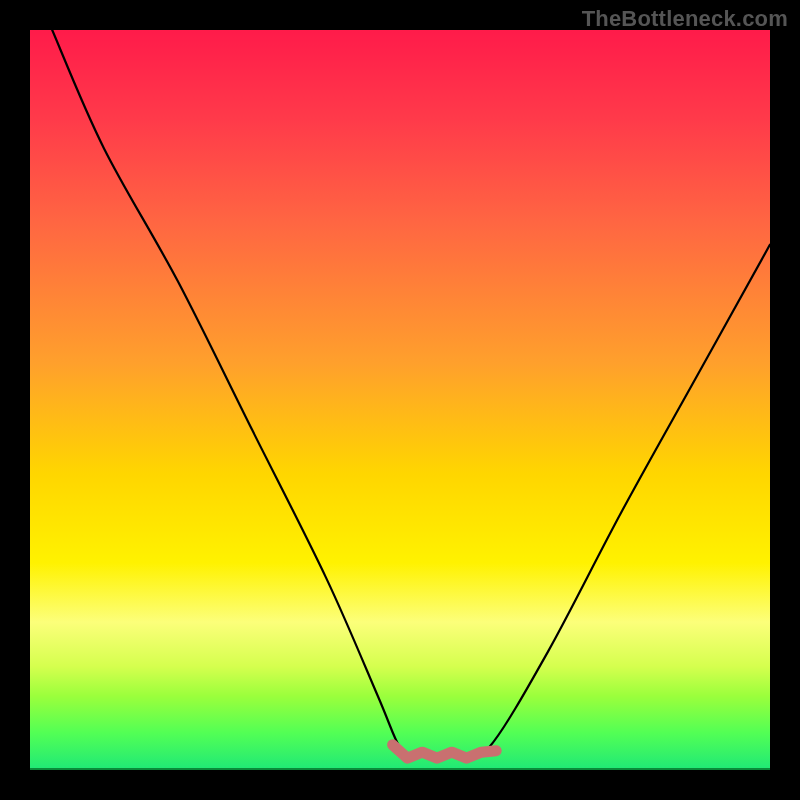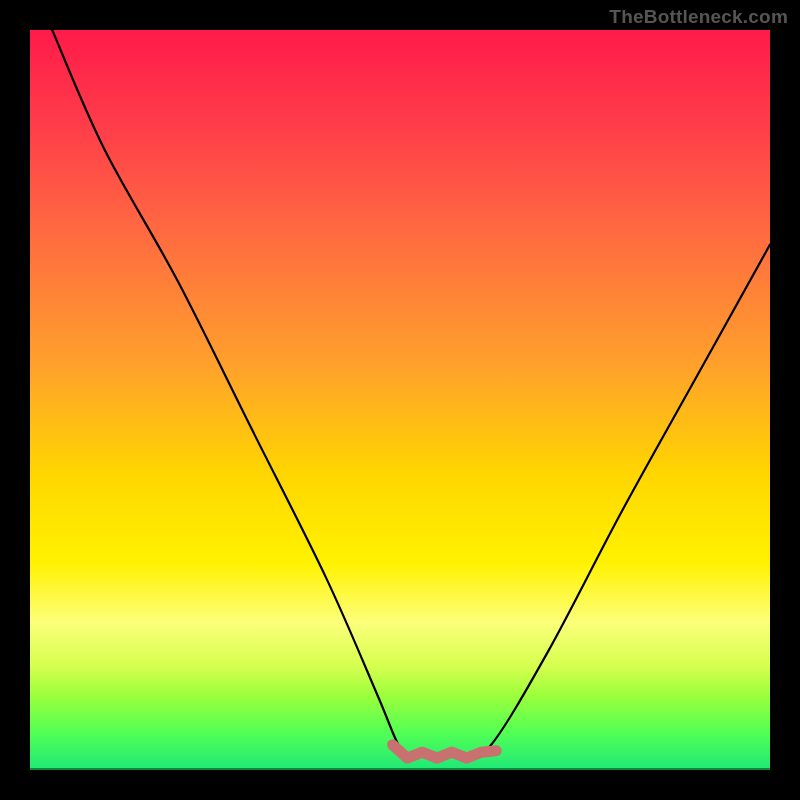--- a/index.html
+++ b/index.html
@@ -54,21 +54,21 @@
     background: #0a8a3a;
   }
   .svg-layer {
     position: absolute;
     inset: 0;
   }
   .watermark {
     position: absolute;
     top: 6px;
     right: 12px;
-    font-size: 19px;
+    font-size: 22px;
     font-weight: 600;
     color: #555;
     user-select: none;
     letter-spacing: 0.2px;
   }
 </style>
 </head>
 <body>
 
 <div class="frame">

